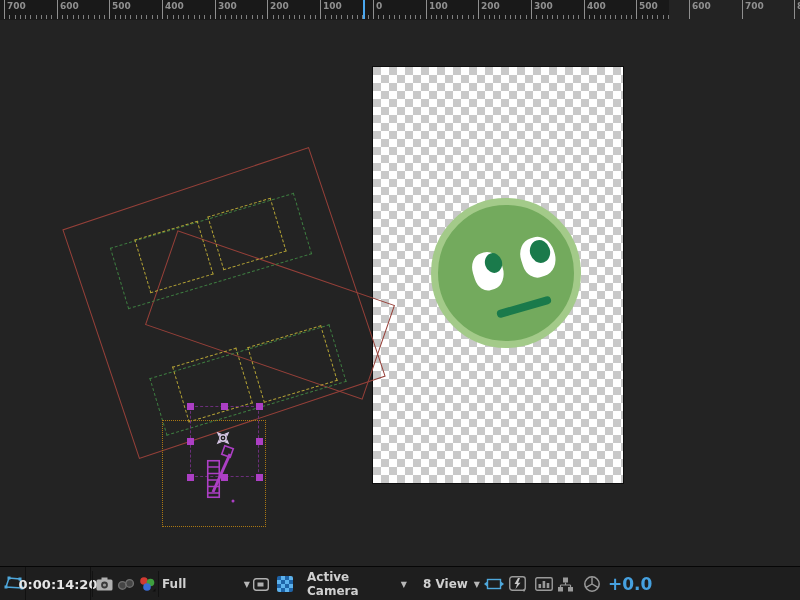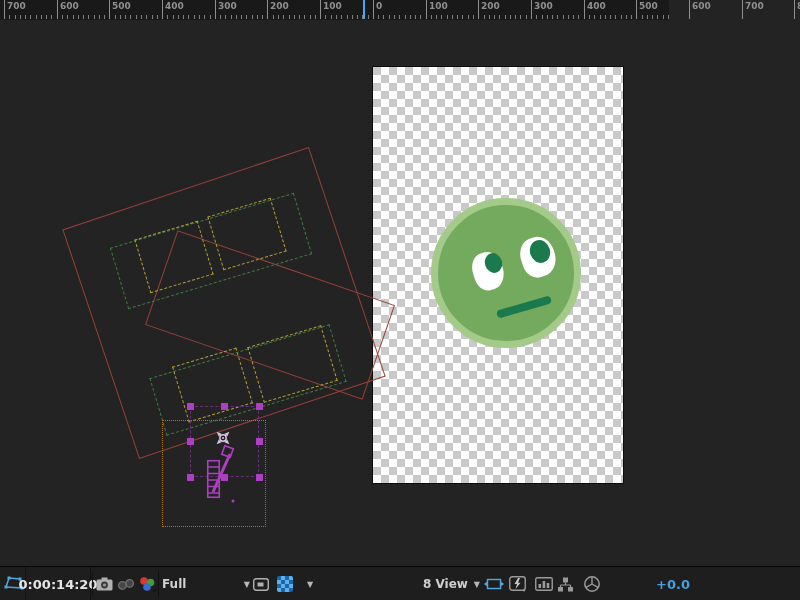--- a/index.html
+++ b/index.html
@@ -48,21 +48,21 @@
   .toolbar{position:absolute;left:0;top:566px;width:800px;height:34px;background:var(--toolbar_bg);
            border-top:1px solid #060606;}
   .titem{position:absolute;}
   .vsep{position:absolute;top:4px;width:1px;height:26px;background:#121212;}
   .timecode{position:absolute;left:25px;top:0;width:66px;height:34px;display:flex;align-items:center;justify-content:center;
             color:var(--text_light);font-size:13px;font-weight:700;border-left:1px solid #111;border-right:1px solid #111;}
   .dd{position:absolute;top:0;height:34px;display:flex;align-items:center;justify-content:space-between;cursor:default;}
   .dd .lbl{color:var(--text_menu);font-size:12px;font-weight:600;}
   .dd .arr{color:#b8b8b8;font-size:8px;}
   .blue-val{position:absolute;top:0;height:34px;display:flex;align-items:center;color:var(--blue_value);
-            font-size:13px;font-weight:600;margin-left:48px;}
+            font-size:17px;font-weight:600;}
   .checker-icon{position:absolute;width:16px;height:16px;
         background:conic-gradient(var(--checker_icon_light) 25%,var(--checker_icon_dark) 0 50%,var(--checker_icon_light) 0 75%,var(--checker_icon_dark) 0);
         background-size:8px 8px;border-radius:2px;}
 </style>
 </head>
 <body>
 
 <div class="screen">
 
   <div class="ruler">
@@ -198,20 +198,21 @@
     </div>
 
     <svg class="titem" style="left:253px;top:11px" width="16" height="13" viewBox="0 0 16 13">
       <rect x="0.7" y="0.7" width="14.6" height="11.6" rx="2.5" fill="none" stroke="var(--icon_gray)" stroke-width="1.4"></rect>
       <rect x="4.5" y="4.5" width="6" height="4" fill="var(--icon_gray)"></rect>
     </svg>
 
     <div class="checker-icon" style="left:277px;top:9px"></div>
 
     <div class="dd" style="left:307px;width:100px">
+      <span class="lbl">Active Camera</span>
       <span class="arr">▼</span>
     </div>
 
     <div class="dd" style="left:423px;width:57px">
       <span class="lbl">8 View</span>
       <span class="arr">▼</span>
     </div>
 
     <svg class="titem" style="left:484px;top:10px" width="20" height="14" viewBox="0 0 20 14">
       <rect x="3.5" y="2.5" width="13" height="9" fill="none" stroke="var(--cyan_icon)" stroke-width="1.4"></rect>

